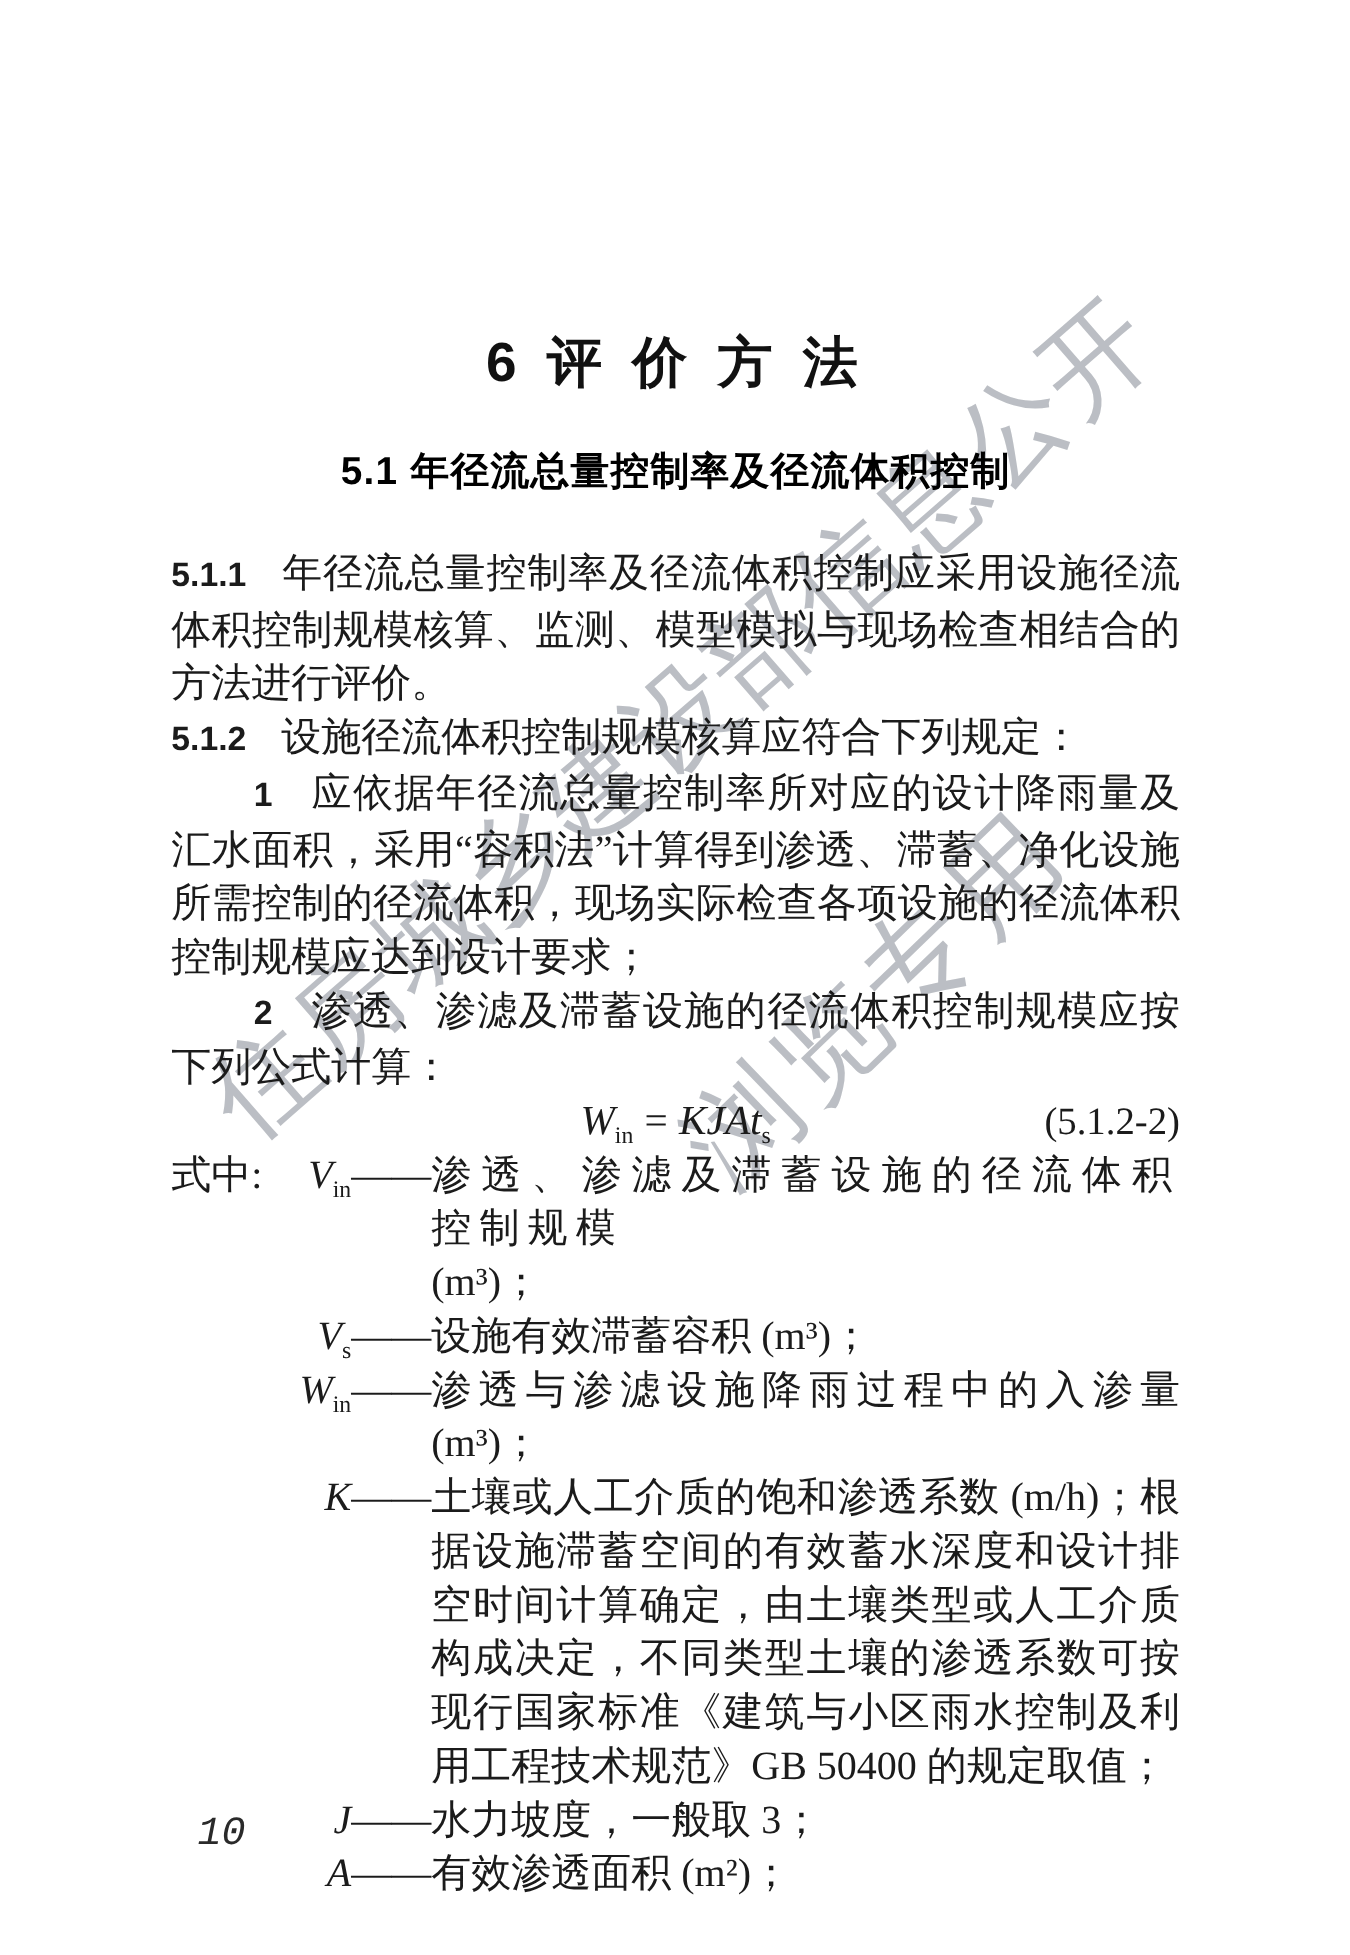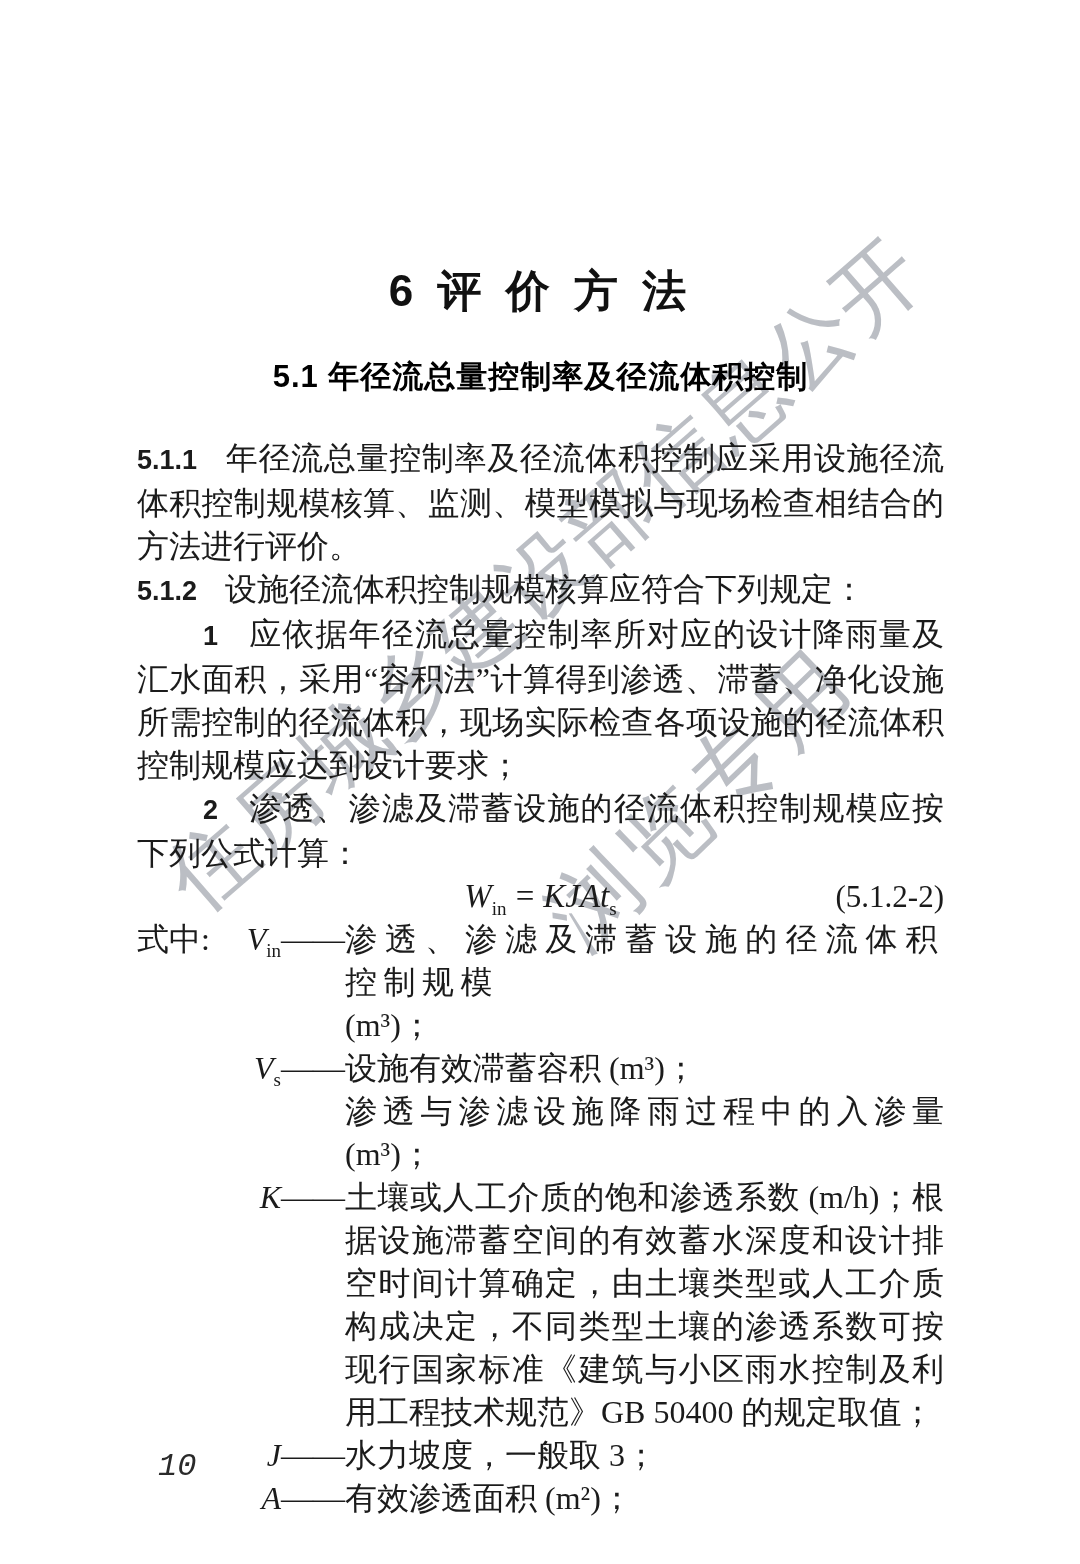--- a/index.html
+++ b/index.html
@@ -103,20 +103,21 @@
         <span class="head"><i>V</i><sub>in</sub><span class="dash">——</span></span>
         <span class="dtext"><span class="spread">渗透、渗滤及滞蓄设施的径流体积控制规模</span><span class="cont">(m³)；</span></span>
       </div>
 
       <div class="def">
         <span class="head"><i>V</i><sub>s</sub><span class="dash">——</span></span>
         <span class="dtext">设施有效滞蓄容积 (m³)；</span>
       </div>
 
       <div class="def">
+        <span class="head"><i>W</i><sub>in</sub><span class="dash">——</span></span>
         <span class="dtext">渗透与渗滤设施降雨过程中的入渗量 (m³)；</span>
       </div>
 
       <div class="def">
         <span class="head"><i>K</i><span class="dash">——</span></span>
         <span class="dtext">土壤或人工介质的饱和渗透系数 (m/h)；根据设施滞蓄空间的有效蓄水深度和设计排空时间计算确定，由土壤类型或人工介质构成决定，不同类型土壤的渗透系数可按现行国家标准《建筑与小区雨水控制及利用工程技术规范》GB 50400 的规定取值；</span>
       </div>
 
       <div class="def">
         <span class="head"><i>J</i><span class="dash">——</span></span>

